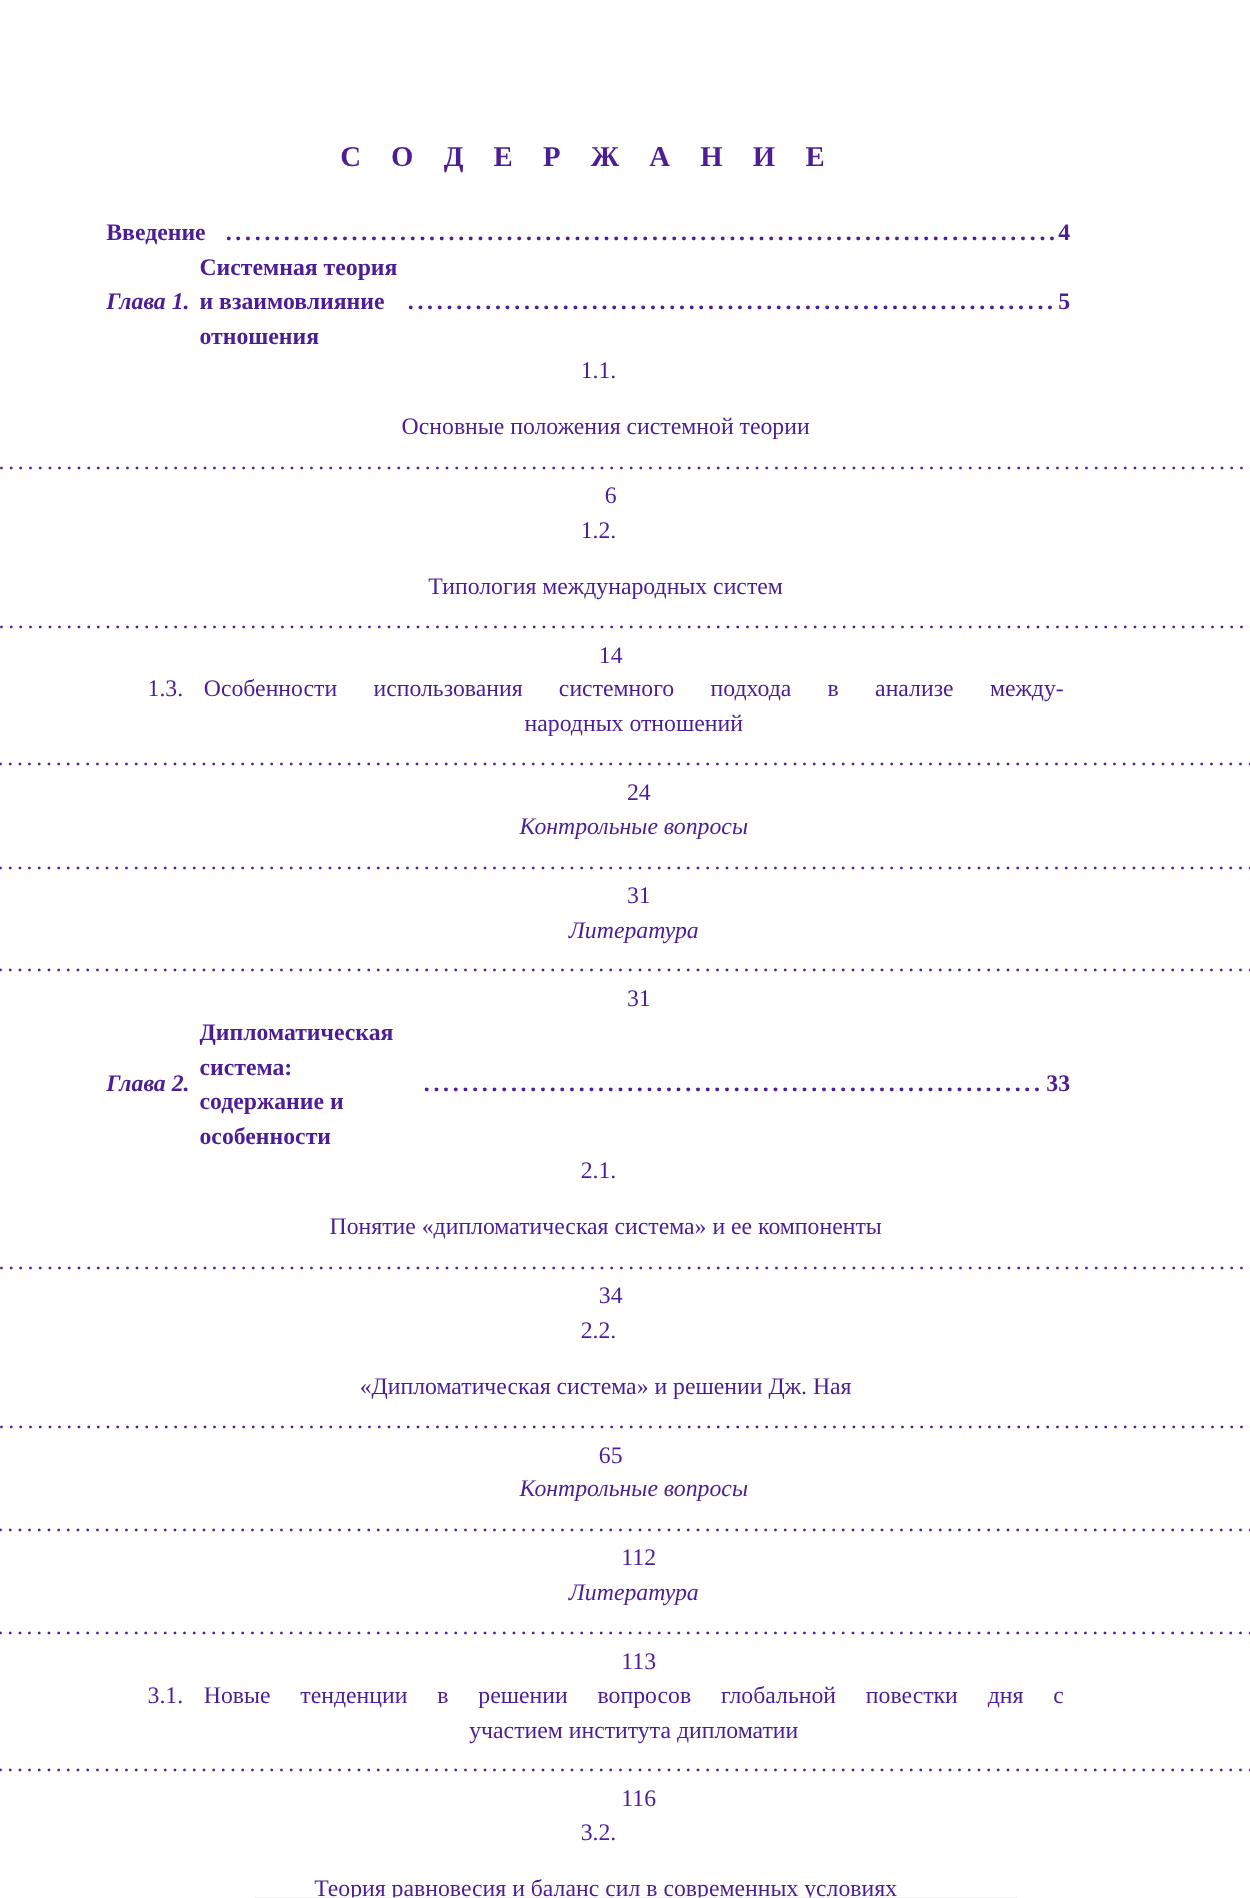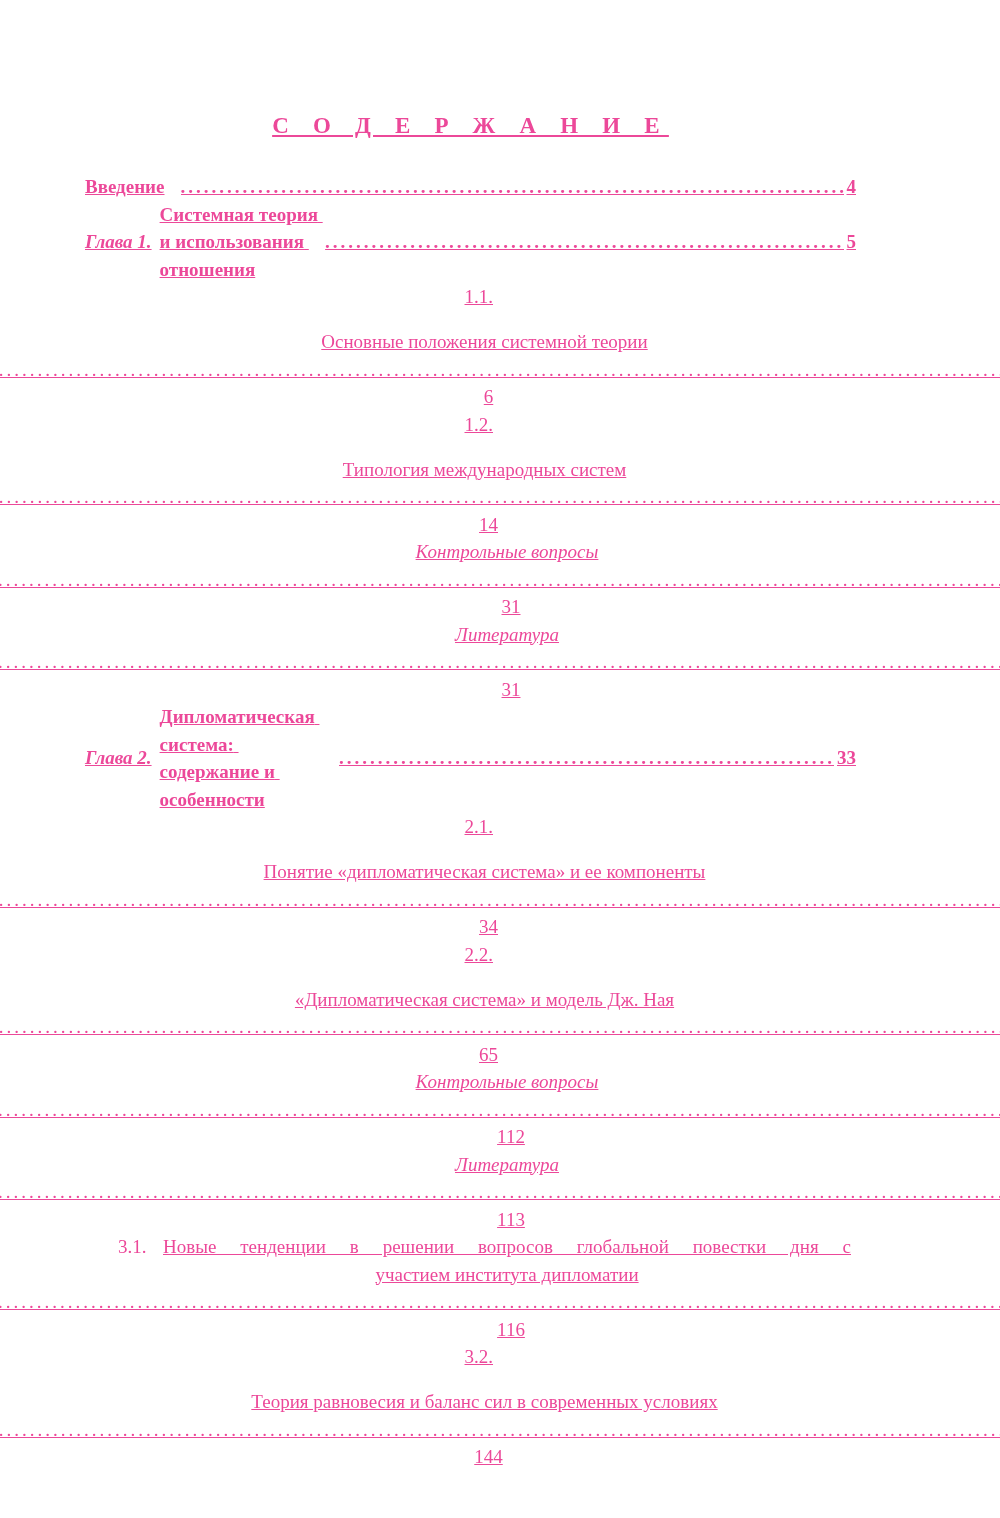--- a/index.html
+++ b/index.html
@@ -5,23 +5,22 @@
   html, body { margin: 0; padding: 0; background: #e8e8e8; }
   .page {
     position: relative;
     width: 1000px;
     height: 1518px;
     margin: 0 auto;
     background: #ffffff;
     box-sizing: border-box;
     padding: 112px 144px 0 85px;
     font-family: "Liberation Serif", "DejaVu Serif", serif;
-    color: #ec4899;
+    color: #4c1d95;
     overflow: hidden;
-    text-decoration: underline;
   }
   .title {
     text-align: center;
     font-size: 23px;
     font-weight: bold;
     letter-spacing: 0.40em;
     line-height: 28px;
     margin: 0 0 33px 0;
     white-space: nowrap;
   }
@@ -84,39 +83,47 @@
       <div class="entry intro boldpage">
         <div class="row">
           <span class="text">Введение</span>
           <span class="leader"></span>
           <span class="pagenum">4</span>
         </div>
       </div>
       <div class="entry chapter boldpage">
         <div class="row">
           <span class="prefix">Глава 1.</span>
-          <span class="text">Системная теория и использования отношения</span>
+          <span class="text">Системная теория и взаимовлияние отношения</span>
           <span class="leader"></span>
           <span class="pagenum">5</span>
         </div>
       </div>
       <div class="entry section">
         <div class="row">
           <span class="prefix">1.1.</span>
           <span class="text">Основные положения системной теории</span>
           <span class="leader"></span>
           <span class="pagenum">6</span>
         </div>
       </div>
       <div class="entry section">
         <div class="row">
           <span class="prefix">1.2.</span>
           <span class="text">Типология международных систем</span>
           <span class="leader"></span>
           <span class="pagenum">14</span>
+        </div>
+      </div>
+      <div class="entry section">
+        <div class="row fill"><span class="prefix">1.3.</span><span class="text">Особенности использования системного подхода в анализе между-</span></div>
+        <div class="row cont">
+          <span class="text">народных отношений</span>
+          <span class="leader"></span>
+          <span class="pagenum">24</span>
         </div>
       </div>
       <div class="entry subitem">
         <div class="row">
           <span class="text">Контрольные вопросы</span>
           <span class="leader"></span>
           <span class="pagenum">31</span>
         </div>
       </div>
       <div class="entry subitem">
@@ -138,21 +145,21 @@
         <div class="row">
           <span class="prefix">2.1.</span>
           <span class="text">Понятие «дипломатическая система» и ее компоненты</span>
           <span class="leader"></span>
           <span class="pagenum">34</span>
         </div>
       </div>
       <div class="entry section">
         <div class="row">
           <span class="prefix">2.2.</span>
-          <span class="text">«Дипломатическая система» и модель Дж. Ная</span>
+          <span class="text">«Дипломатическая система» и решении Дж. Ная</span>
           <span class="leader"></span>
           <span class="pagenum">65</span>
         </div>
       </div>
       <div class="entry subitem">
         <div class="row">
           <span class="text">Контрольные вопросы</span>
           <span class="leader"></span>
           <span class="pagenum">112</span>
         </div>

